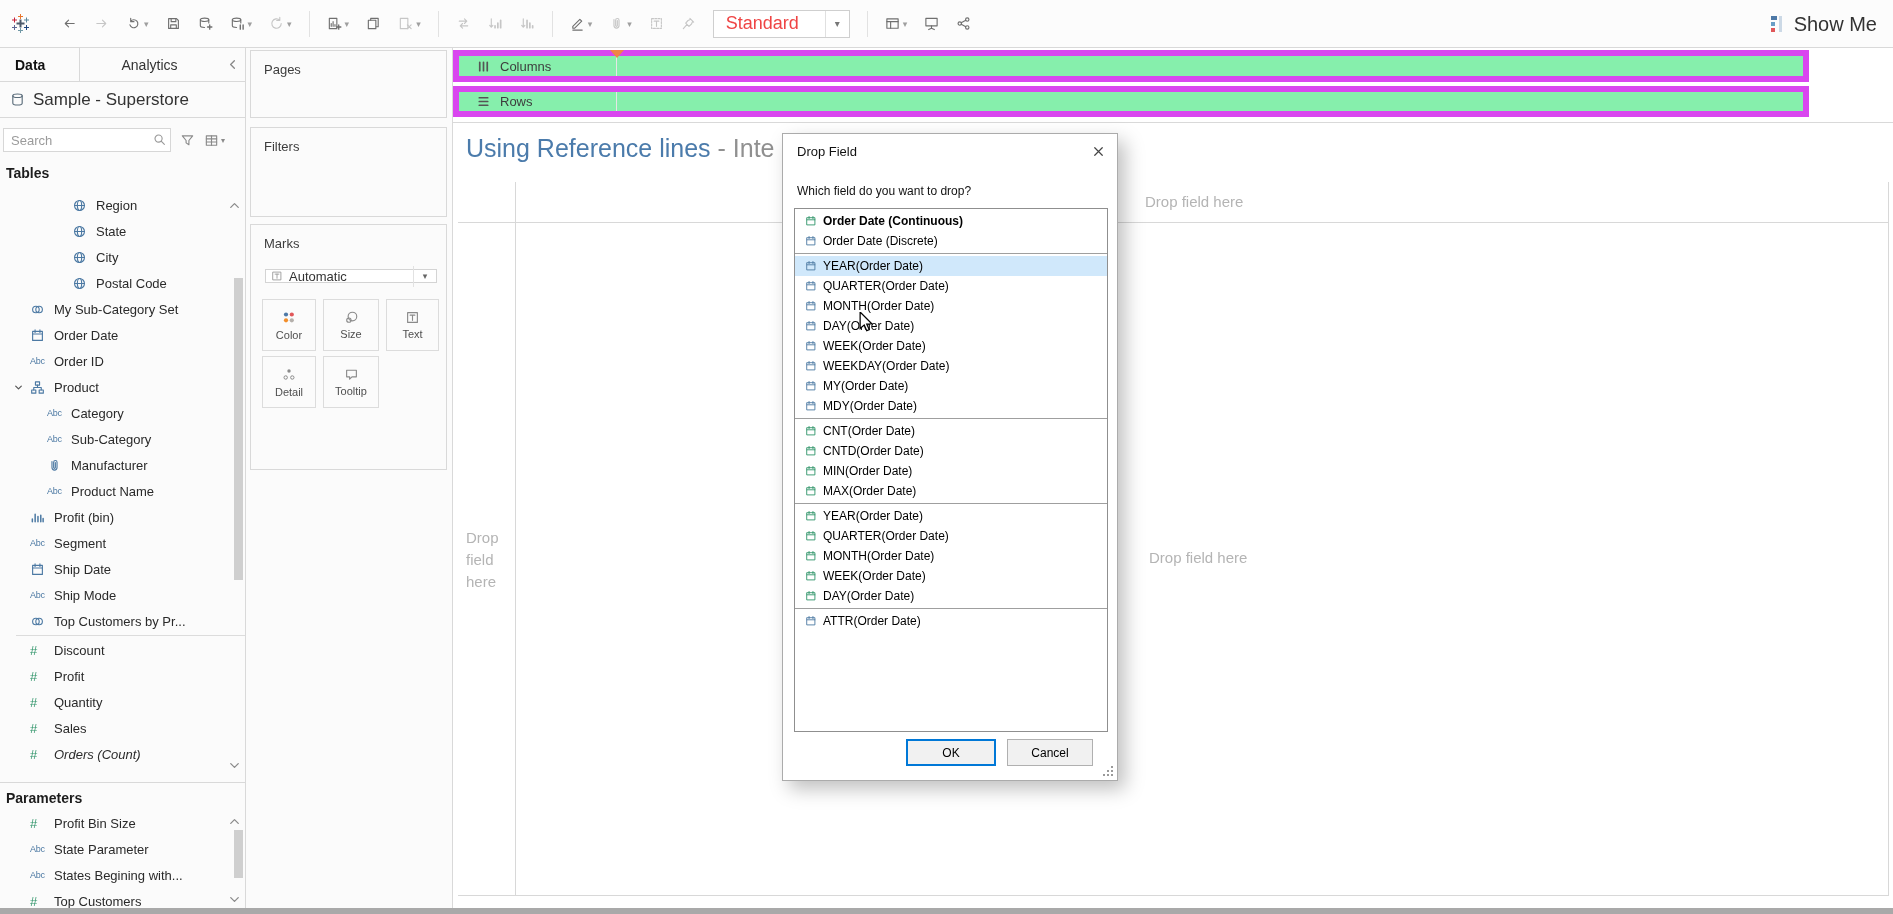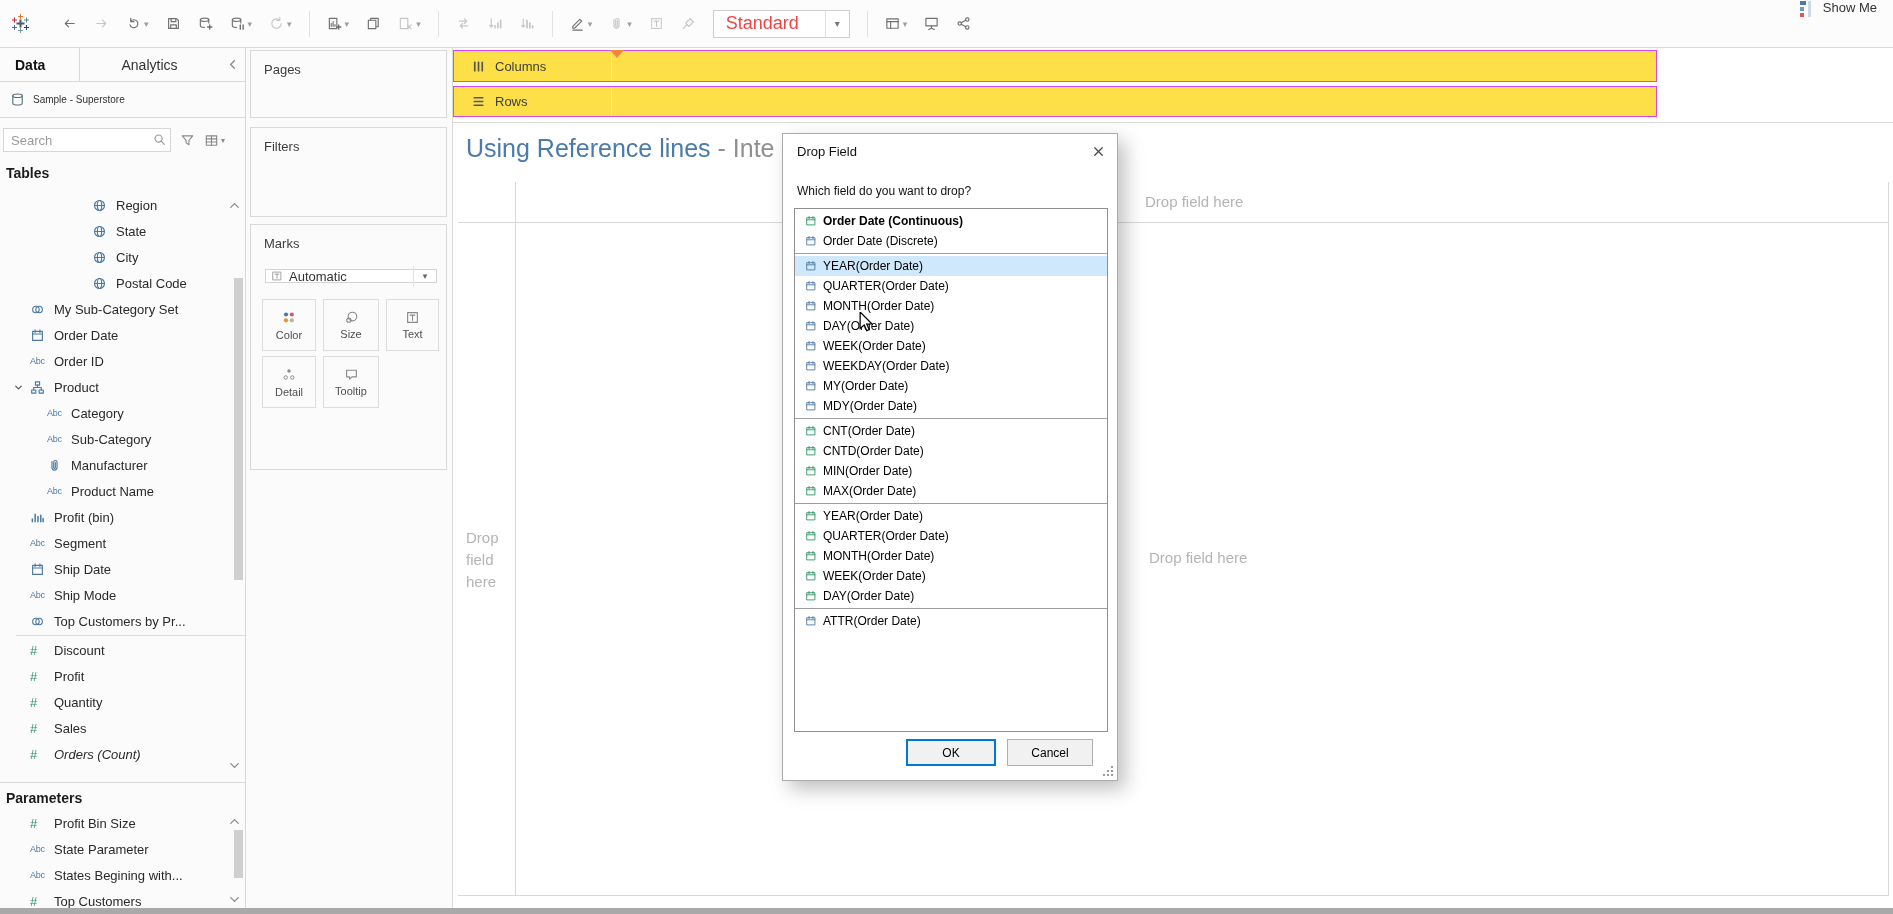--- a/index.html
+++ b/index.html
@@ -13,46 +13,46 @@
   .tb-group { display:flex; align-items:center; gap:17px; }
   .tb { display:flex; align-items:center; color:#6f6f6f; cursor:default; }
   .tb.disabled { color:#c6c6c6; }
   .tb .caret { font-size:9px; color:#9f9f9f; margin-left:3px; }
   .tb-sep { width:1px; height:26px; background:#e2e2e2; }
   .tb-logo { display:flex; margin-right:14px; }
   .fit-select { display:flex; align-items:center; height:28px; border:1px solid #cfcfcf; background:#fff; margin:0 17px; }
   .fit-label { font-size:18px; color:#ef4444; padding:0 26px 0 12px;text-align:right; }
   .fit-caret { width:24px; height:26px; display:flex; align-items:center; justify-content:center;
                border-left:1px solid #e0e0e0; color:#777; font-size:10px; }
-  .show-me { position:absolute; right:16px; top:0; height:48px; display:flex; gap:8px;
-             font-size:13px; color:#333; }
+  .show-me { position:absolute; right:16px; top:0; height:48px; display:flex; align-items:center; gap:8px;
+             font-size:20px; color:#333; }
 
   
   .left-pane { position:absolute; left:0; top:48px; width:246px; bottom:0; background:#fbfbfb;
                border-right:1px solid #d9d9d9; }
   .pane-tabs { position:relative; height:34px; border-bottom:1px solid #d9d9d9; display:flex; align-items:stretch; }
   .tab { display:flex; align-items:center; font-size:14px; }
   .tab-data { width:80px; padding-left:15px; font-weight:bold; color:#111; background:#fbfbfb; border-right:1px solid #d9d9d9; }
   .tab-analytics { flex:1; justify-content:center; color:#333; }
   .pane-collapse { width:26px; display:flex; align-items:center; justify-content:center; color:#888; }
   .ds-row { height:36px; border-bottom:1px solid #d9d9d9; display:flex; align-items:center; gap:8px;
-            padding-left:10px; font-size:10px; color:#333; }
+            padding-left:10px; font-size:17px; color:#333; }
   .ds-row .ic { color:#5a6c7a; display:flex; }
   .search-row { position:absolute; left:0; top:80px; right:0; height:24px; display:flex; align-items:center; }
   .search-box { position:relative; margin-left:3px; width:168px; height:24px; }
   .search-box input { width:100%; height:100%; border:1px solid #d7d7d7; background:#fff; font-size:13px;
                       padding:0 24px 0 7px; color:#333; font-family:"Liberation Sans",sans-serif; outline:none; }
   .search-box input::placeholder { color:#9b9b9b; }
   .search-mag { position:absolute; right:4px; top:4px; color:#999; display:flex; }
   .mini-ic { display:flex; color:#8a8a8a; margin-left:9px; }
   .mini-caret { font-size:8px; color:#8a8a8a; margin-left:2px; }
   .tables-header { position:absolute; left:6px; top:117px; font-size:14px; font-weight:bold; color:#1c1c1c; }
   .field-list { position:absolute; left:0; top:144px; right:0; }
   .field-row { display:flex; align-items:center; height:26px; font-size:13px; color:#2a2a2a; cursor:default; }
-  .ind1 { padding-left:30px; } .ind2 { padding-left:47px; } .ind3 { padding-left:72px;margin-left:20px; }
+  .ind1 { padding-left:30px; } .ind2 { padding-left:47px; } .ind3 { padding-left:72px; }
   .ficon { width:24px; display:flex; align-items:center; flex:none; }
   .ficon.txt { font-size:9px; letter-spacing:-0.2px; }
   .ficon.hsh { font-size:13px; }
   .blue { color:#4c79a3; } .green { color:#2f9469; }
   .fchev { width:16px; margin-left:-19px; margin-right:3px; color:#555; display:flex; }
   .flabel.italic { font-style:italic; }
   .field-sep { height:3px; position:relative; }
   .field-sep:after { content:""; position:absolute; left:16px; right:0; top:1px; height:1px; background:#dcdcdc; }
   .params-divider { position:absolute; left:0; top:734px; right:0; height:1px; background:#d9d9d9; }
   .params-header { position:absolute; left:6px; top:742px; font-size:14px; font-weight:bold; color:#1c1c1c; }
@@ -72,21 +72,21 @@
               background:#fff; display:flex; align-items:center; font-size:13px; color:#333; }
   .marks-dd .ic { display:flex; color:#9a9a9a; margin:0 6px 0 5px; }
   .marks-dd .ic svg { width:12px; height:12px; }
   .marks-dd .ddcaret { margin-left:auto; width:23px; height:21px; display:flex; align-items:center; justify-content:center;
               border-left:1px solid #e2e2e2; color:#666; font-size:9px; }
   .mark-btn { position:absolute; border:1px solid #dcdcdc; background:#fbfbfb; display:flex; flex-direction:column;
               align-items:center; justify-content:center; gap:3px; font-size:11px; color:#4f4f4f; cursor:default; }
   .mark-btn .ic { display:flex; color:#8a8a8a; }
 
   
-  .shelf { position:absolute; left:453px; width:1204px; background:#fde047; border:1px solid #d946ef; display:flex; }
+  .shelf { position:absolute; left:453px; width:1356px; background:#86efac; border:6px solid #d946ef; display:flex; }
   .shelf-columns { top:50px; height:32px; }
   .shelf-rows { top:86px; height:31px; }
   .shelf-label { width:158px; border-right:1px solid #e6e6e6; display:flex; align-items:center; gap:9px;
                  padding-left:17px; font-size:13px; color:#3d3d3d; }
   .shelf-label .ic { display:flex; color:#555; }
   .drop-indicator { position:absolute; left:610px; top:50px; width:0; height:0; z-index:3;
                     border-left:7px solid transparent; border-right:7px solid transparent; border-top:8px solid #f08545; }
   .shelves-bottom { position:absolute; left:453px; top:122px; right:0; height:1px; background:#d9d9d9; }
 
   

